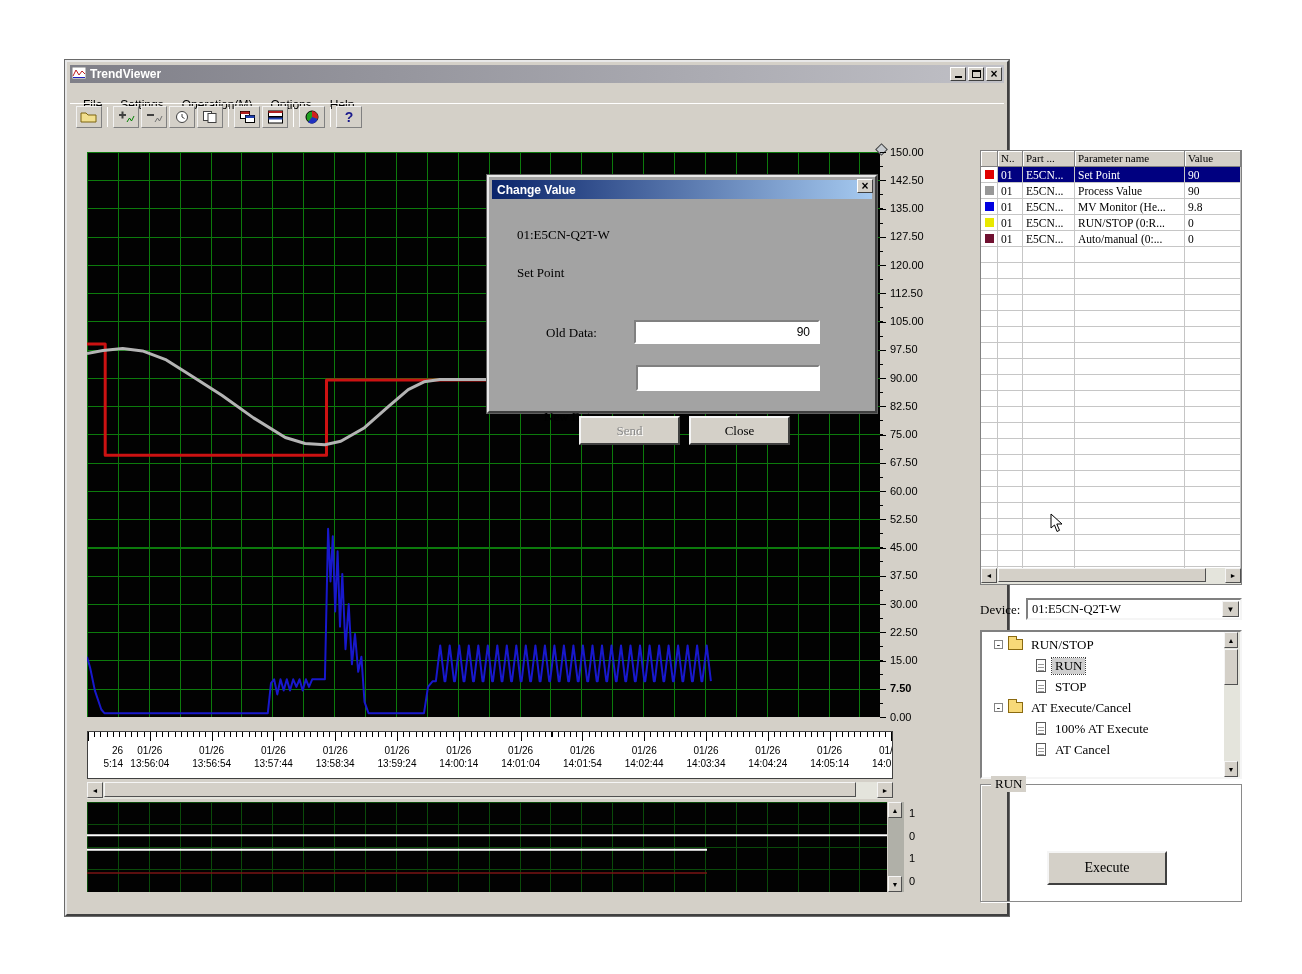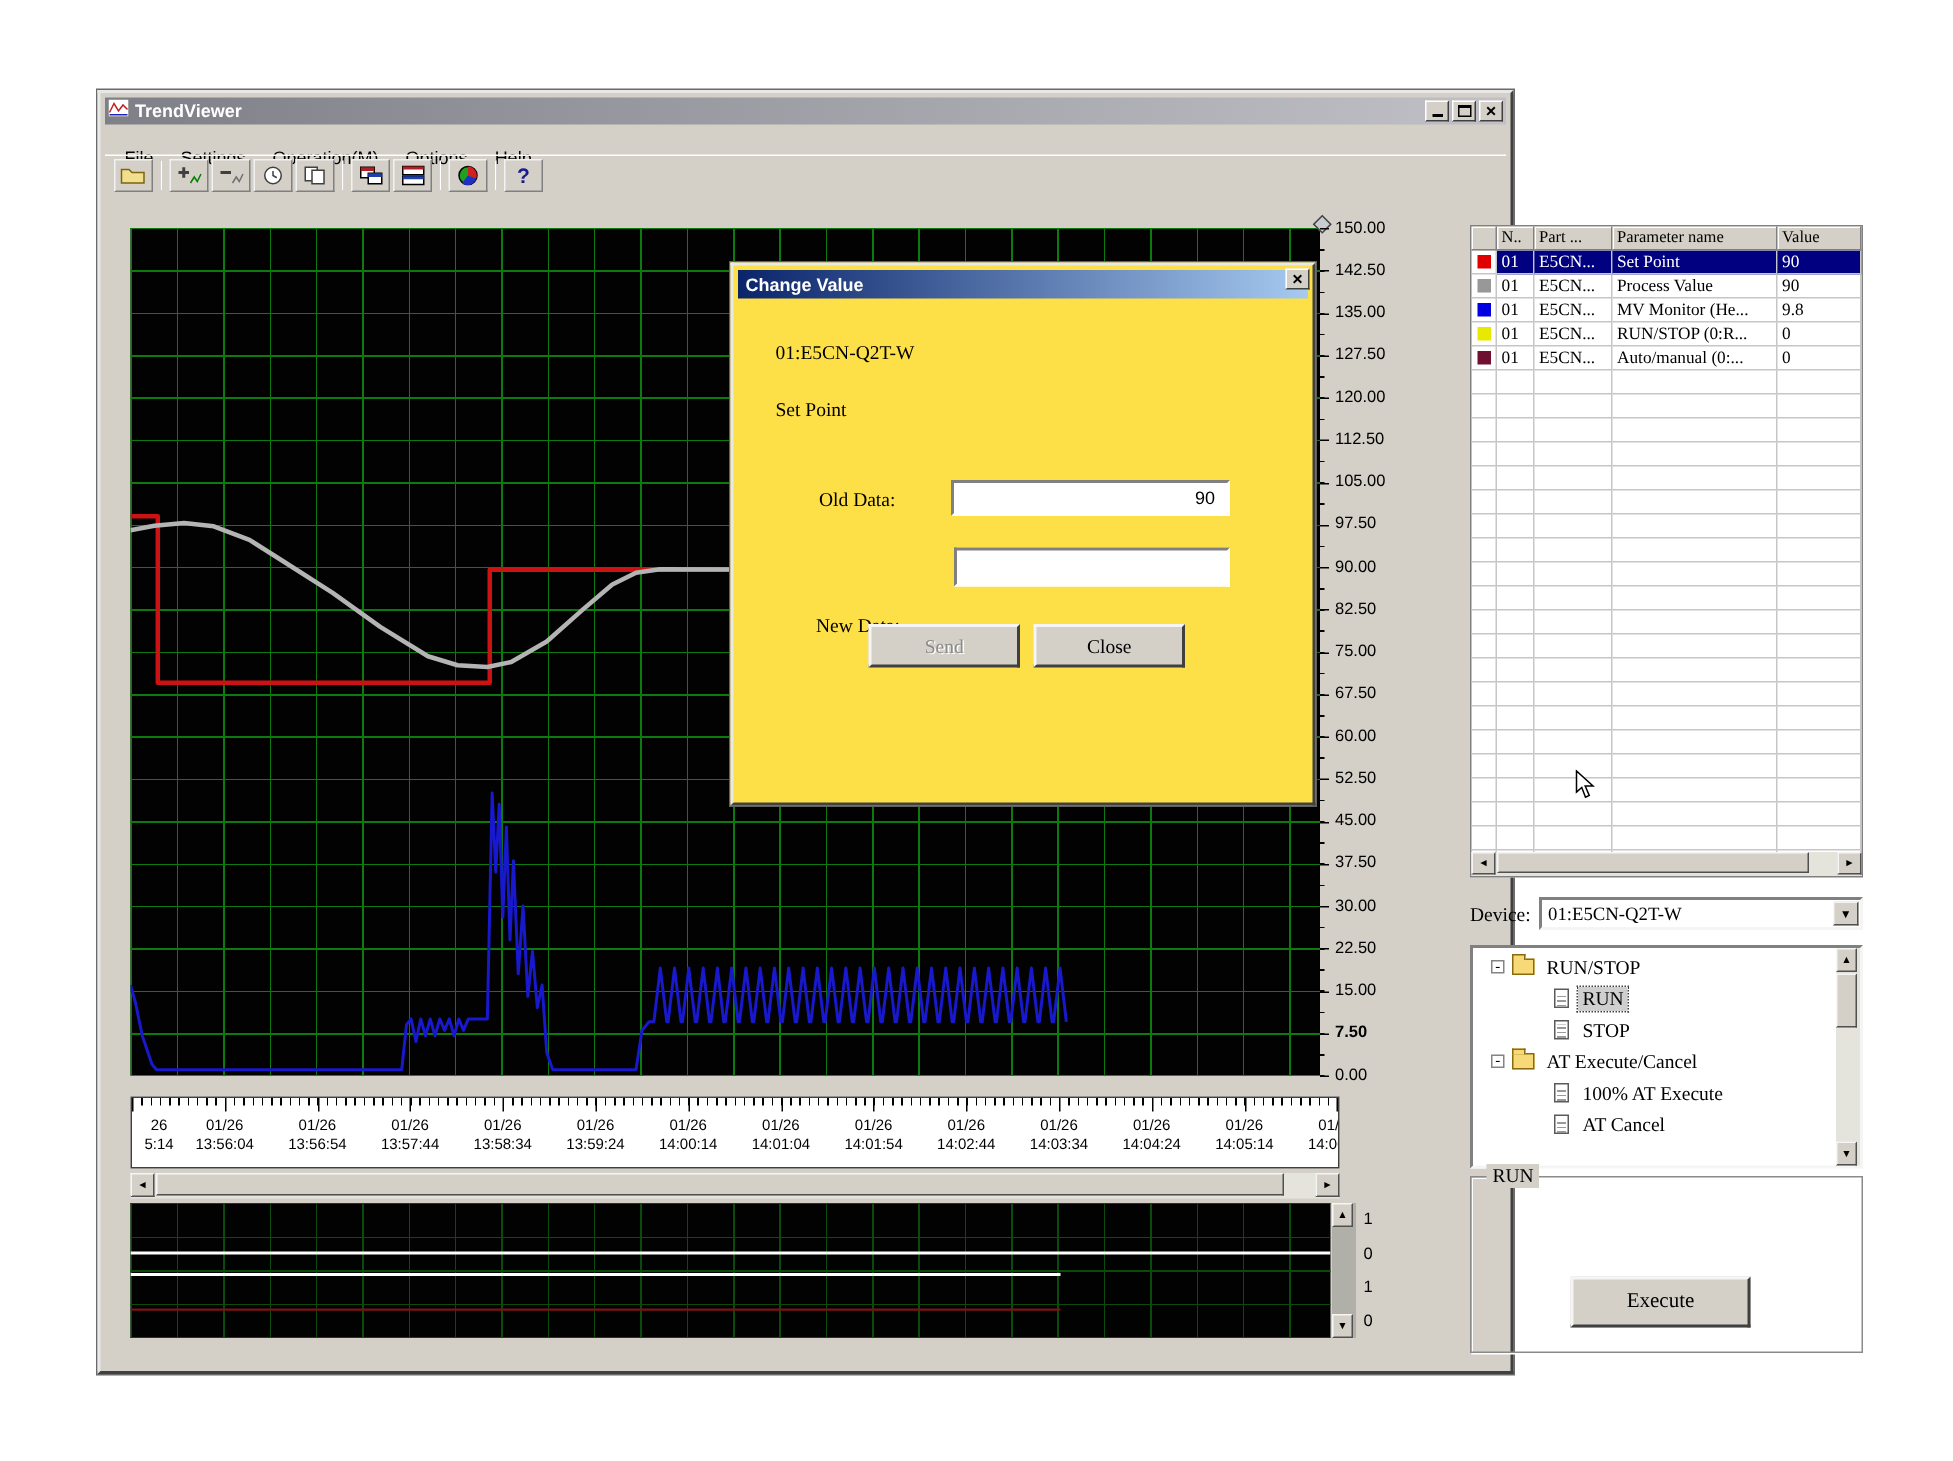--- a/index.html
+++ b/index.html
@@ -93,21 +93,21 @@
   .tree-label{padding:0 3px;white-space:nowrap;}
   .tree-label.selected{background:#cfcfcf;outline:1px dotted #404040;}
   .tree-vscroll{left:1157px;top:570px;width:16px;height:145px;background:#e4e4dc;}
   
   .run-group{position:absolute;left:913px;top:722px;width:262px;height:118px;border:1px solid #8a8a8a;
     box-shadow:inset 1px 1px 0 #fff,1px 1px 0 #fff;}
   .group-label{position:absolute;left:10px;top:-9px;background:#d4d0c8;padding:0 4px;font-family:"Liberation Serif",serif;font-size:13px;}
   .execute-btn{position:absolute;left:66px;top:66px;width:120px;height:34px;background:#d4d0c8;border:2px solid;
     border-color:#f5f5f5 #404040 #404040 #f5f5f5;font-family:"Liberation Serif",serif;font-size:14px;}
   
-  .dialog{position:absolute;left:487px;top:175px;width:390px;height:362px;background:#fde047;border:2px solid;
+  .dialog{position:absolute;left:487px;top:175px;width:390px;height:238px;background:#a3a3a3;border:2px solid;
     border-color:#e8e8e8 #404040 #404040 #e8e8e8;box-shadow:0 0 0 1px #606060;z-index:20;}
   .dlg-title{position:absolute;left:3px;top:3px;right:3px;height:19px;background:linear-gradient(to right,#0a246a,#a6caf0);
     color:#fff;font-weight:bold;font-size:12px;display:flex;align-items:center;padding-left:5px;}
   .dlg-close{position:absolute;right:2px;top:2px;}
   .dlg-text{position:absolute;font-family:"Liberation Serif",serif;font-size:13px;white-space:nowrap;}
   .dlg-old-value{position:absolute;left:145px;top:143px;width:186px;height:24px;background:#fff;border:2px solid;
     border-color:#808080 #fff #fff #808080;text-align:right;padding:0 8px 0 4px;font-size:12px;font-family:"Liberation Sans",sans-serif;}
   .dlg-new-input{position:absolute;left:147px;top:188px;width:184px;height:26px;background:#fff;border:2px solid;
     border-color:#808080 #fff #fff #808080;font-size:13px;padding:0 4px;}
   .dlg-btn{position:absolute;width:101px;height:29px;background:#d4d0c8;border:2px solid;
@@ -262,21 +262,21 @@
       <div class="ytick" style="top: 445.5px;">30.00</div>
       <div class="ytick" style="top: 473.75px;">22.50</div>
       <div class="ytick" style="top: 502px;">15.00</div>
       <div class="ytick" style="top: 530.25px; font-weight: bold;">7.50</div>
       <div class="ytick" style="top: 558.5px;">0.00</div>
     </div>
 
   <div class="time-axis">
     <div class="ruler"></div>
   <div class="xmaj" style="left: 0px;"></div>
-      <div class="xlab" style="left: 1px; width: 34px; text-align: center;">
+      <div class="xlab" style="left: 1px; width: 34px; text-align: right;">
         <div>26</div>
         <div>5:14</div>
       </div>
       <div class="xmaj" style="left: 61.8px;"></div>
       <div class="xlab" style="left: 34.8px;">
         <div>01/26</div>
         <div>13:56:04</div>
       </div>
       <div class="xmaj" style="left: 123.6px;"></div>
       <div class="xlab" style="left: 96.6px;">

